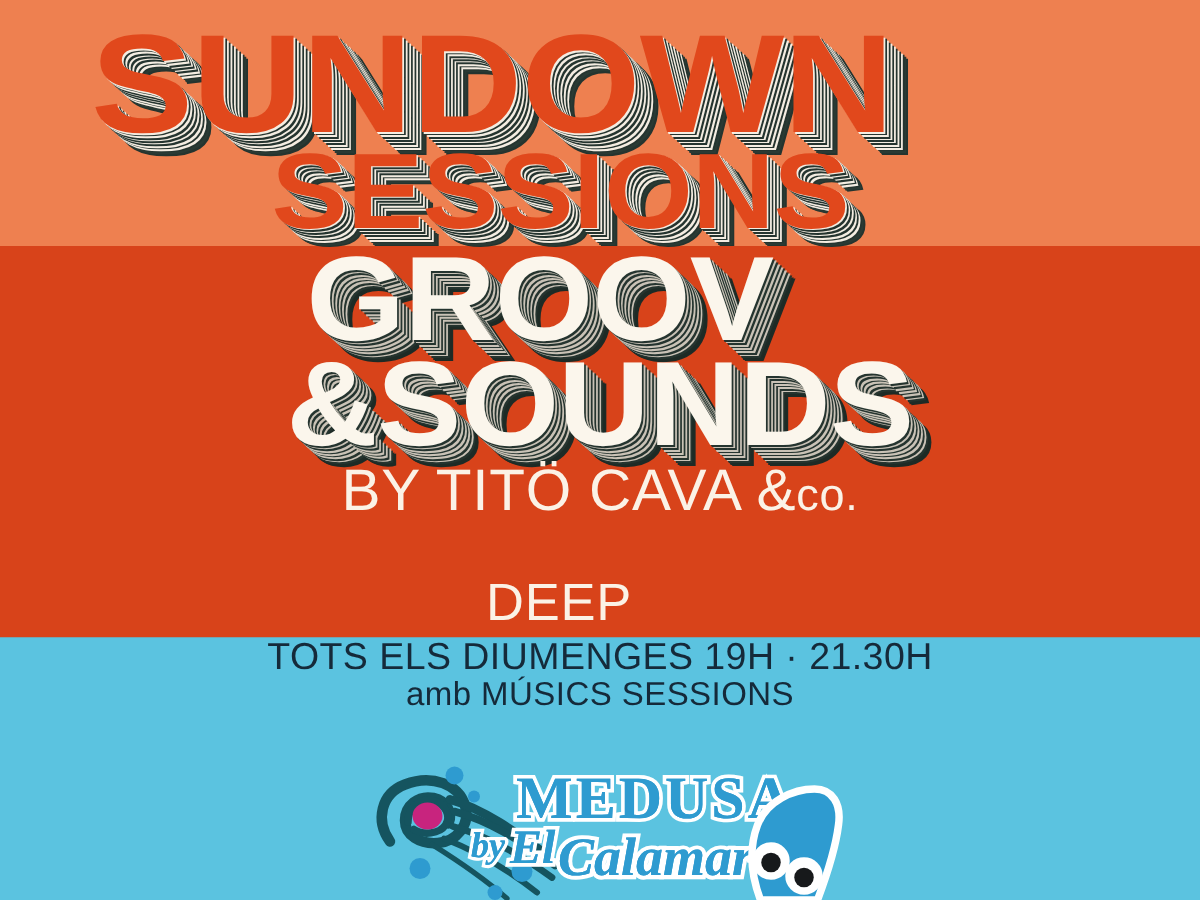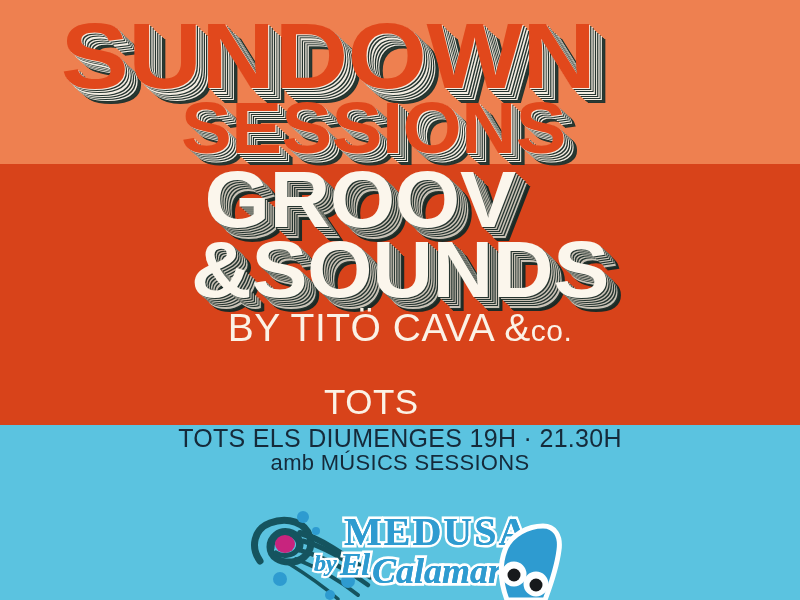--- a/index.html
+++ b/index.html
@@ -215,21 +215,21 @@
     <div class="hl-pos-sounds">
       <span class="hl hl-sounds">&amp;SOUNDS</span>
     </div>
 
   </div>
 
   <div class="thin credit-line">
     <span>BY TITÖ CAVA &amp;</span><span class="small-co">co.</span>
   </div>
 
-  <div class="thin genre-saxo">TOTS</div>
+  <div class="thin genre-saxo">DEEP</div>
 
   <div class="info info-schedule">TOTS ELS DIUMENGES 19H · 21.30H</div>
   <div class="info info-guests">amb MÚSICS SESSIONS</div>
 
   <div class="logo-wrap">
     <svg width="340" height="97" viewBox="0 0 340 97" xmlns="http://www.w3.org/2000/svg">
 
       <g>
 
         <path d="M12 58 C2 44 6 26 22 20 C40 13 58 20 62 34 C66 47 56 58 44 59 C32 60 22 54 22 44

